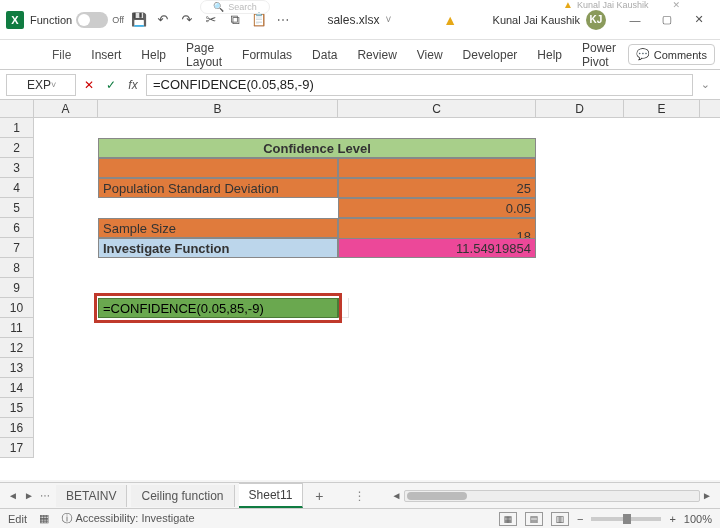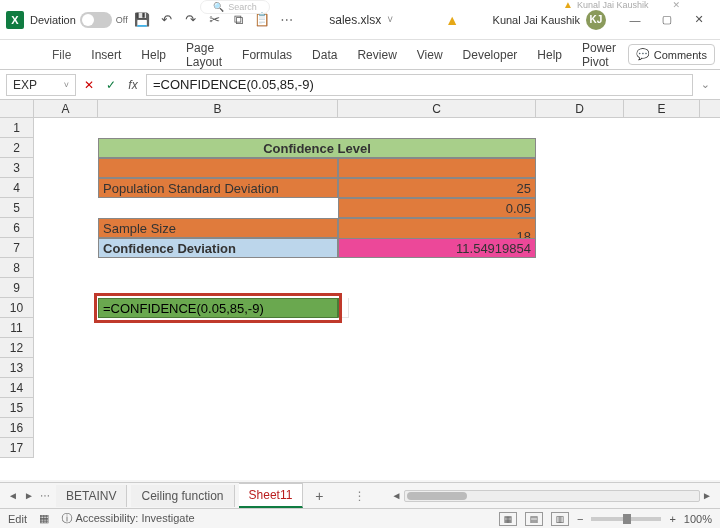--- a/index.html
+++ b/index.html
@@ -16,21 +16,21 @@
   .user { display: flex; align-items: center; gap: 6px; font-size: 11px; }
   .avatar { width: 20px; height: 20px; border-radius: 50%; background: #8a9a5b; color: #fff; display: flex; align-items: center; justify-content: center; font-size: 10px; font-weight: bold; }
   .winbtns { display: flex; gap: 2px; margin-left: 8px; }
   .winbtn { width: 30px; height: 20px; display: flex; align-items: center; justify-content: center; color: #555; cursor: pointer; font-size: 11px;}
   .ribbon-tabs { height: 30px; background: #fff; display: flex; align-items: center; padding: 0 10px; gap: 4px; border-bottom: 1px solid #ccc; }
   .rtab { padding: 5px 8px; font-size: 12px; cursor: pointer; color: #444; border-radius: 3px; }
   .rtab.file { color: #555; margin-left: 34px; }
   .comments-btn { margin-left: auto; display: flex; align-items: center; gap: 4px; border: 1px solid #ccc; padding: 3px 7px; border-radius: 4px; font-size: 11px; cursor:pointer; }
   .share-btn { background: #107c41; color: #fff; border-radius: 4px; padding: 3px 6px; margin-left: 6px; font-size: 11px; display:flex; align-items:center; cursor:pointer; }
   .formula-bar { height: 30px; background: #fff; display: flex; align-items: center; border-bottom: 1px solid #ccc; padding: 3px 6px; gap: 4px; }
-  .name-box { width: 70px; height: 22px; border: 1px solid #ccc; background: #fff; padding: 0 6px; font-size: 12px; display:flex; align-items:center; justify-content:space-between; }
+  .name-box { width: 70px; height: 22px; border: 1px solid #ccc; background: #fff; padding: 0 20px; font-size: 12px; display:flex; align-items:center; justify-content:space-between; }
   .fb-btn { width: 18px; height: 18px; display: flex; align-items: center; justify-content: center; color: #555; cursor: pointer; font-size: 12px; }
   .fb-btn.red { color: #c00; }
   .fb-btn.green { color: #107c41; }
   .fx { font-style: italic; font-size: 12px; color: #555; }
   .formula-input { flex: 1; height: 22px; border: 1px solid #ccc; padding: 0 6px; font-size: 13px; display:flex; align-items:center; color:#222; }
   .expand { color: #888; cursor: pointer; padding: 0 4px; font-size:11px; }
   .grid-area { position: relative; background: #fff; height: 380px; overflow: hidden; }
   .col-headers { position: absolute; top: 0; left: 0; right: 0; height: 18px; display: flex; background: #f0f0f0; border-bottom: 1px solid #ccc; }
   .corner { width: 34px; border-right: 1px solid #ccc; background: #f0f0f0; }
   .ch { border-right: 1px solid #ccc; display: flex; align-items: center; justify-content: center; font-size: 12px; color: #333; background: #f0f0f0; cursor:pointer; }
@@ -42,21 +42,21 @@
   .orange { background: #e07b3c; font-weight: normal; border: 1px solid #888; }
   .orange-r { background: #e07b3c; border: 1px solid #888; justify-content: flex-end; padding-left: 28px; }
   .blue { background: #bcd6eb; font-weight: bold; border: 1px solid #888; }
   .blue-r { background: #ec4899; border: 1px solid #888; justify-content: flex-end; }
   .green-cell { background: #6aa84f; border: 1px solid #4a7a36; color: #000; }
   .red-box { position: absolute; border: 3px solid #c0392b; pointer-events: none; }
   .sheet-bar { position: absolute; bottom: 20px; left: 0; right: 0; height: 26px; background: #f5f5f5; display: flex; align-items: center; border-top: 1px solid #ccc; padding: 0 6px; gap: 4px; }
   .sheet-nav { display: flex; gap: 2px; align-items: center; }
   .sn { width: 14px; height: 14px; display: flex; align-items: center; justify-content: center; color: #666; cursor: pointer; font-size:10px; }
   .sheet-tab { padding: 4px 10px; font-size: 12px; background: #f0f0f0; border-right: 1px solid #ccc; cursor: pointer; color:#555; }
-  .sheet-tab.active { background: #fff; border-top: 1px solid #ccc; border-bottom: 2px solid #107c41; color:#b91c1c;}
+  .sheet-tab.active { background: #fff; border-top: 1px solid #ccc; border-bottom: 2px solid #107c41; color:#404040;}
   .add-sheet { padding: 4px 8px; color: #666; cursor: pointer; font-size:14px; }
   .hscroll { flex: 1; display: flex; align-items: center; margin-left: 20px; }
   .hscroll-track { flex: 1; height: 12px; background: #eee; border: 1px solid #ccc; position: relative; border-radius:2px;}
   .hscroll-thumb { position: absolute; left: 2px; top: 1px; width: 60px; height: 8px; background: #bbb; border-radius: 4px; cursor:pointer;}
   .status-bar { position: absolute; bottom: 0; left: 0; right: 0; height: 20px; background: #f5f5f5; border-top: 1px solid #ccc; display: flex; align-items: center; padding: 0 8px; font-size: 11px; color: #555; gap: 12px; }
   .status-right { margin-left: auto; display: flex; align-items: center; gap: 8px; }
   .view-btn { width: 18px; height: 14px; border: 1px solid #999; cursor: pointer; font-size:9px; display:flex; align-items:center; justify-content:center;}
   .zoom-slider { width: 70px; height: 4px; background: #ccc; position: relative; }
   .zoom-thumb { position: absolute; left: 32px; top: -3px; width: 8px; height: 10px; background: #888; cursor:pointer;}
   .ghost-top { position:absolute; top:-1px; right:40px; font-size:9px; color:#aaa; display:flex; align-items:center; gap:4px; }
@@ -72,21 +72,21 @@
   <span style="margin-left:20px">✕</span>
 </div>
 <div class="search-ghost">
   <span>🔍</span>
     <span>Search</span>
 </div>
 
 <div class="titlebar">
   <div class="excel-icon">X</div>
   <div class="autosave">
-    <span>Deviation</span>
+    <span>Function</span>
     <div class="toggle"></div>
     <span class="toggle-label">Off</span>
   </div>
   <div class="qat-icon">💾</div>
   <div class="qat-icon">↶</div>
   <div class="qat-icon">↷</div>
   <div class="qat-icon">✂</div>
   <div class="qat-icon">⧉</div>
   <div class="qat-icon">📋</div>
   <div class="qat-icon">⋯</div>
@@ -181,21 +181,21 @@
     <div class="cell orange-r" style="left:304px; top:40px; width:198px; height:20px;"></div>
 
     <div class="cell orange" style="left:64px; top:60px; width:240px; height:20px;">Population Standard Deviation</div>
     <div class="cell orange-r" style="left:304px; top:60px; width:198px; height:20px;">25</div>
 
     <div class="cell orange-r" style="left:304px; top:80px; width:198px; height:20px;">0.05</div>
 
     <div class="cell orange" style="left:64px; top:100px; width:240px; height:20px;">Sample Size</div>
     <div class="cell orange-r" style="left:304px; top:100px; width:198px; height:36px;">18</div>
 
-    <div class="cell blue" style="left:64px; top:120px; width:240px; height:20px;">Confidence Deviation</div>
+    <div class="cell blue" style="left:64px; top:120px; width:240px; height:20px;">Investigate Function</div>
     <div class="cell blue-r" style="left:304px; top:120px; width:198px; height:20px;">11.54919854</div>
 
     <div class="cell green-cell" style="left:64px; top:180px; width:240px; height:20px;">=CONFIDENCE(0.05,85,-9)</div>
     <div class="cell" style="left:304px; top:180px; width:0; height:20px; border-left:2px solid #4a7a36;"></div>
 
     <div class="red-box" style="left:60px; top:175px; width:248px; height:30px;"></div>
   <div class="cell" style="left: 0px; top: 0px; width: 64px; height: 20px; z-index: -1;"></div>
       <div class="cell" style="left: 64px; top: 0px; width: 240px; height: 20px; z-index: -1;"></div>
       <div class="cell" style="left: 304px; top: 0px; width: 198px; height: 20px; z-index: -1;"></div>
       <div class="cell" style="left: 502px; top: 0px; width: 88px; height: 20px; z-index: -1;"></div>

